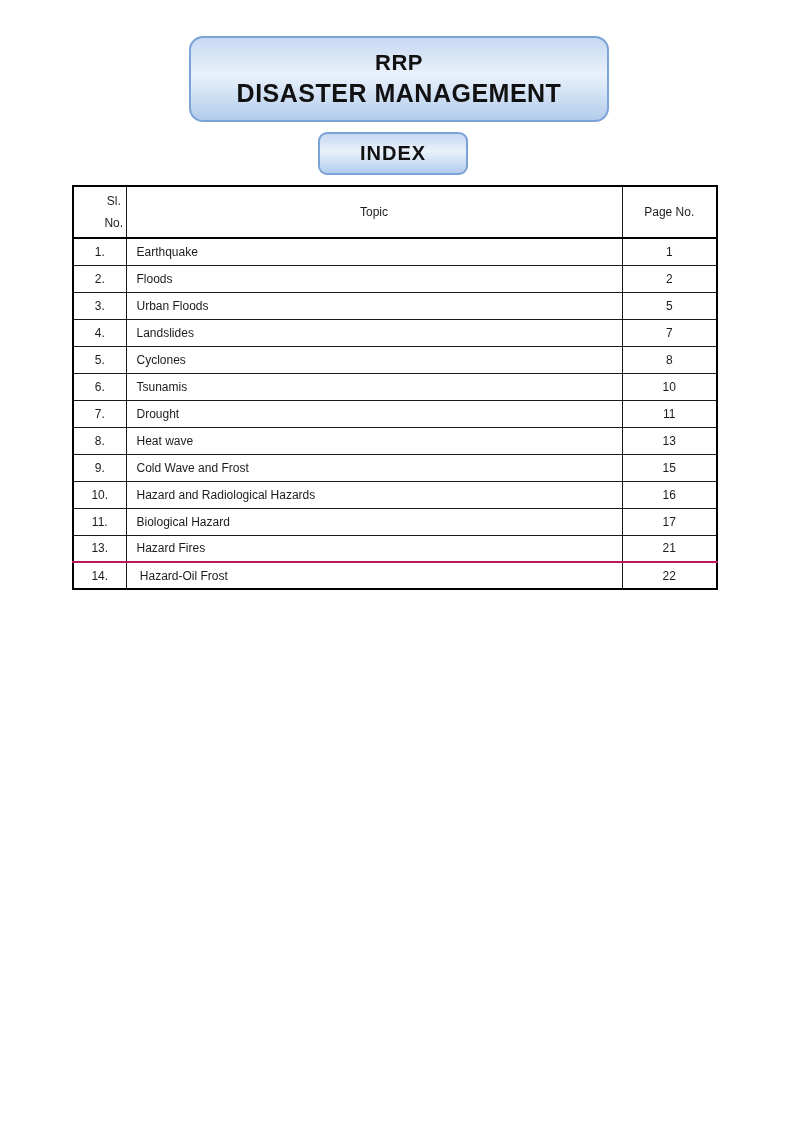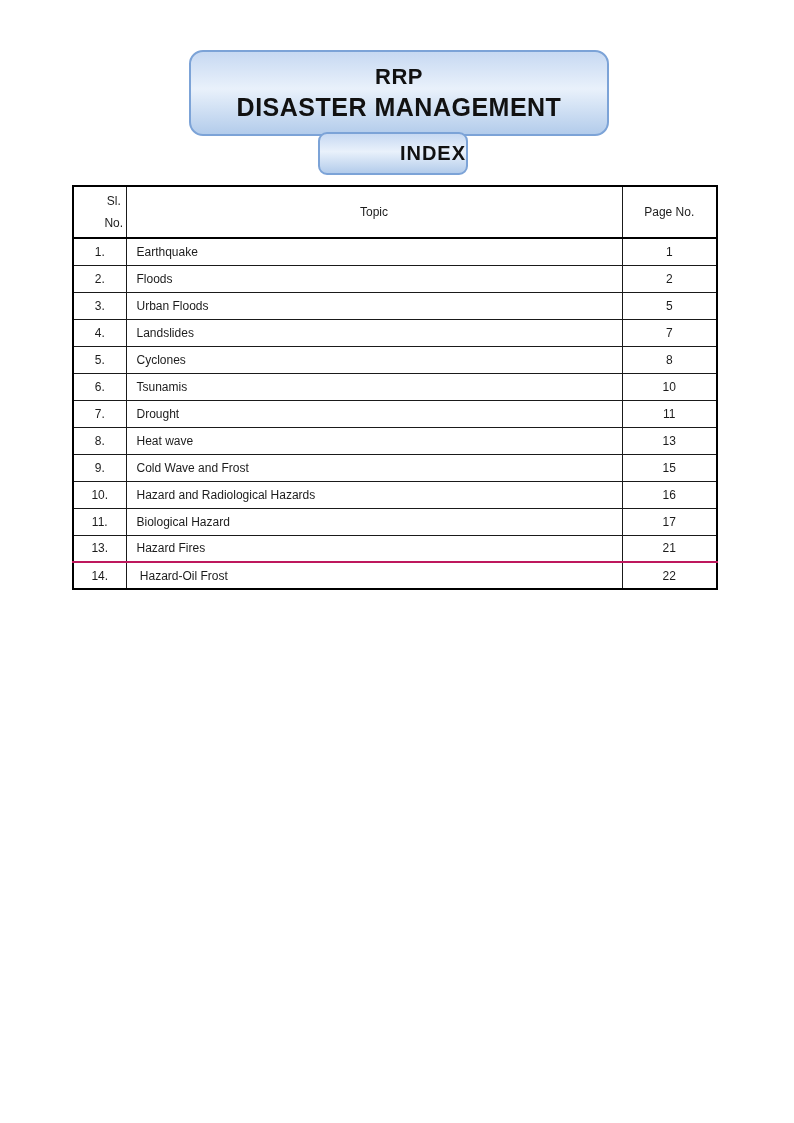--- a/index.html
+++ b/index.html
@@ -8,21 +8,21 @@
     width: 794px;
     height: 1123px;
     position: relative;
     font-family: "Liberation Sans", sans-serif;
     color: #1c1c1c;
     overflow: hidden;
   }
   .title-box {
     position: absolute;
     left: 189px;
-    top: 50px;
+    top: 36px;
     width: 420px;
     height: 86px;
     border: 2px solid #7ca3d7;
     border-radius: 14px;
     background: linear-gradient(to bottom, #c7d9f2 0%, #e9f1fb 45%, #b3cceb 100%);
     display: flex;
     flex-direction: column;
     align-items: center;
     justify-content: center;
     text-align: center;
@@ -44,21 +44,21 @@
     position: absolute;
     left: 318px;
     top: 132px;
     width: 150px;
     height: 43px;
     border: 2px solid #7ca3d7;
     border-radius: 9px;
     background: linear-gradient(to bottom, #c7d9f2 0%, #e9f1fb 45%, #b3cceb 100%);
     display: flex;
     align-items: center;
-    justify-content: flex-end;
+    justify-content: center;
   }
   .index-label {
     font-size: 20px;
     font-weight: 700;
     letter-spacing: 1px;
     color: #111;
   }
   table.index-table {
     position: absolute;
     left: 72px;

